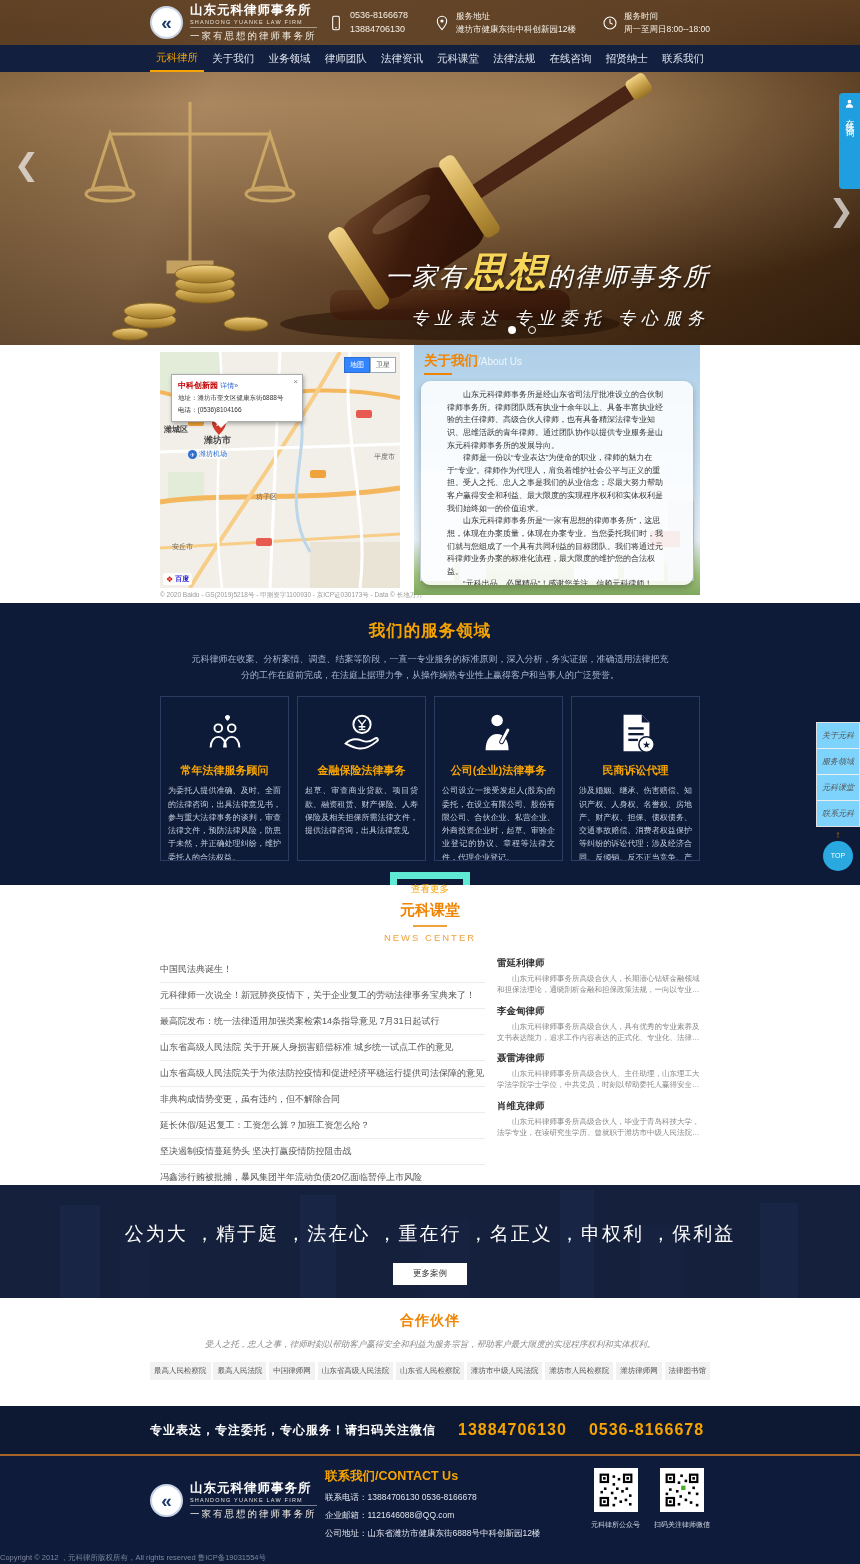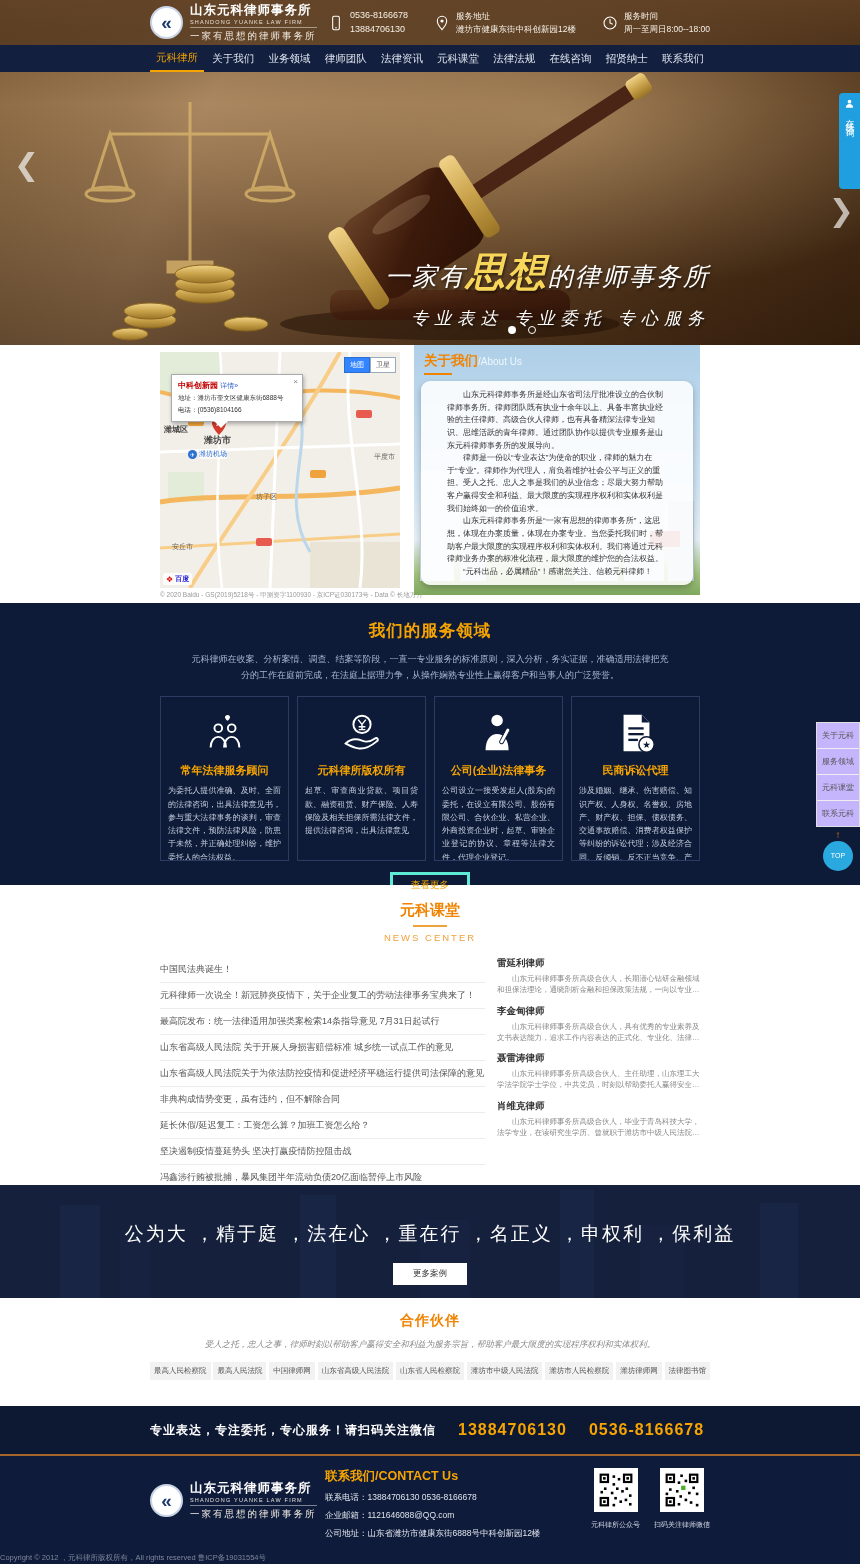--- a/index.html
+++ b/index.html
@@ -93,21 +93,21 @@
 
   
   .services { height:282px; background:#0d1b38; padding-top:17px; }
   .sec-title-o { text-align:center; color:#f7a400; font-size:16.5px; font-weight:bold; letter-spacing:1px; }
   .services .intro { width:480px; margin:9px auto 0; text-align:center; font-size:9px; line-height:1.8; color:#a9b6d3; }
   .cards { width:540px; margin:13px auto 0; display:flex; justify-content:space-between; }
   .card { width:129px; height:165px; border:1px solid #2c3c60; padding:10px 7px 6px; background:#0d1b38; overflow:hidden; cursor:pointer; }
   .card .ic { height:52px; display:flex; align-items:center; justify-content:center; }
   .card h3 { text-align:center; color:#f7a400; font-size:11px; margin:4px 0 6px; }
   .card p { font-size:8px; line-height:1.66; color:#c6cede; text-align:justify; }
-  .more-btn { display:block; width:80px; margin:11px auto 0; border:3px solid #5eead4; color:#f7a400; background:transparent;
+  .more-btn { display:block; width:80px; margin:11px auto 0; border:7px solid #5eead4; color:#f7a400; background:transparent;
     font-size:9.5px; padding:4px 0; text-align:center; cursor:pointer; font-family:inherit; }
 
   
   .news { height:300px; background:#fff; padding-top:16px; }
   .news-h .t { text-align:center; color:#f08300; font-size:15px; font-weight:bold; }
   .news-h .bar { width:34px; height:2px; background:#f0a23c; margin:5px auto; }
   .news-h .s { text-align:center; color:#f0a23c; font-size:9.5px; letter-spacing:2px; }
   .news-cols { width:540px; margin:14px auto 0; display:flex; justify-content:space-between; }
   .news-list { width:325px; }
   .news-item { font-size:9px; color:#555; padding:6px 0 6px; border-bottom:1px solid #ececec; white-space:nowrap; overflow:hidden; cursor:pointer; }
@@ -145,21 +145,21 @@
   .f-contact .t { color:#f7a400; font-size:12.5px; font-weight:bold; margin-bottom:7px; }
   .f-contact .ln { color:#dfe3ec; font-size:8.5px; margin-bottom:6px; }
   .f-qrs { width:130px; display:flex; gap:14px; justify-content:flex-end; }
   .qr-box { text-align:center; }
   .qr { width:44px; height:44px; background:#fff; padding:3px; }
   .qr-box .lb { color:#cfd5e2; font-size:7px; margin-top:4px; white-space:nowrap; }
   .f-copy { text-align:left; color:#7e879c; font-size:7.5px; margin-top:6px; line-height:1.6; }
 
   
   .float-panel { position:absolute; right:0; top:722px; width:44px; z-index:20; }
-  .float-box { background:#c4b5fd; border:1px solid #e0e0e0; }
+  .float-box { background:#7dd3fc; border:1px solid #e0e0e0;font-style:italic; }
   .float-box .fi { font-size:8px; color:#555; text-align:center; padding:7px 0; border-bottom:1px solid #eee; cursor:pointer; white-space:nowrap; }
   .float-box .fi:last-child { border-bottom:none; }
   .go-top { margin:3px auto 0; width:34px; text-align:center; }
   .go-top .up { color:#f08300; font-size:10px; line-height:1; }
   .top-circle { width:30px; height:30px; margin:1px auto 0; border-radius:50%; background:#2aa8e0; color:#fff;
     display:flex; flex-direction:column; align-items:center; justify-content:center; font-size:7px; cursor:pointer; line-height:1.1; }
 </style>
 </head>
 <body>
 
@@ -359,21 +359,21 @@
         <rect x="160" y="54" width="44" height="66" fill="#dde8f1"></rect>
         <rect x="236" y="70" width="30" height="16" fill="#c0392b" opacity=".7"></rect>
       </svg>
       <div class="about-ttl">
         <span class="cn">关于我们</span><span class="en">/About Us</span>
         <div class="bar"></div>
       </div>
       <div class="about-panel">
         <p>山东元科律师事务所是经山东省司法厅批准设立的合伙制律师事务所。律师团队既有执业十余年以上、具备丰富执业经验的主任律师、高级合伙人律师，也有具备精深法律专业知识、思维活跃的青年律师。通过团队协作以提供专业服务是山东元科律师事务所的发展导向。</p>
         <p>律师是一份以“专业表达”为使命的职业，律师的魅力在于“专业”。律师作为代理人，肩负着维护社会公平与正义的重担。受人之托、忠人之事是我们的从业信念；尽最大努力帮助客户赢得安全和利益、最大限度的实现程序权利和实体权利是我们始终如一的价值追求。</p>
-        <p>山东元科律师事务所是“一家有思想的律师事务所”，这思想，体现在办案质量，体现在办案专业。当您委托我们时，帮助客户最大限度的实现程序权利和实体权利。我们将通过元科律师业务办案的标准化流程，最大限度的维护您的合法权益。</p>
+        <p>山东元科律师事务所是“一家有思想的律师事务所”，这思想，体现在办案质量，体现在办案专业。当您委托我们时，我们就与您组成了一个具有共同利益的目标团队。我们将通过元科律师业务办案的标准化流程，最大限度的维护您的合法权益。</p>
         <p>“元科出品，必属精品”！感谢您关注、信赖元科律师！</p>
       </div>
     </div>
   </div>
 </div>
 
 <div class="services">
   <div class="sec-title-o">我们的服务领域</div>
   <div class="intro">元科律师在收案、分析案情、调查、结案等阶段，一直一专业服务的标准原则，深入分析，务实证据，准确适用法律把充分的工作在庭前完成，在法庭上据理力争，从操作娴熟专业性上赢得客户和当事人的广泛赞誉。</div>
   <div class="cards">
@@ -391,21 +391,21 @@
       <p>为委托人提供准确、及时、全面的法律咨询，出具法律意见书，参与重大法律事务的谈判，审查法律文件，预防法律风险，防患于未然，并正确处理纠纷，维护委托人的合法权益。</p>
     </div>
     <div class="card">
       <div class="ic">
         <svg width="46" height="46" viewBox="0 0 48 48" fill="none" stroke="#fff" stroke-width="2">
           <circle cx="24" cy="15" r="9"></circle>
           <path d="M20 10l4 5 4-5M24 15v6M20.5 17.5h7M20.5 20.5h7" stroke-width="1.5"></path>
           <path d="M7 35c6-6 12-5 17-3 4 1.6 9 1 13-2 3-2 5 1 2 3-6 5-13 8-19 7-5-.8-9-3-13-5z"></path>
         </svg>
       </div>
-      <h3>元科律所版权所有</h3>
+      <h3>金融保险法律事务</h3>
       <p>起草、审查商业贷款、项目贷款、融资租赁、财产保险、人寿保险及相关担保所需法律文件，提供法律咨询，出具法律意见</p>
     </div>
     <div class="card">
       <div class="ic">
         <svg width="46" height="46" viewBox="0 0 48 48">
           <circle cx="22" cy="11" r="6" fill="#fff"></circle>
           <path d="M10 42c0-11 5-17 12-17s12 6 12 17z" fill="#fff"></path>
           <rect x="28" y="18" width="4" height="18" rx="2" transform="rotate(28 30 27)" fill="#fff" stroke="#0d1b38" stroke-width="1"></rect>
         </svg>
       </div>

